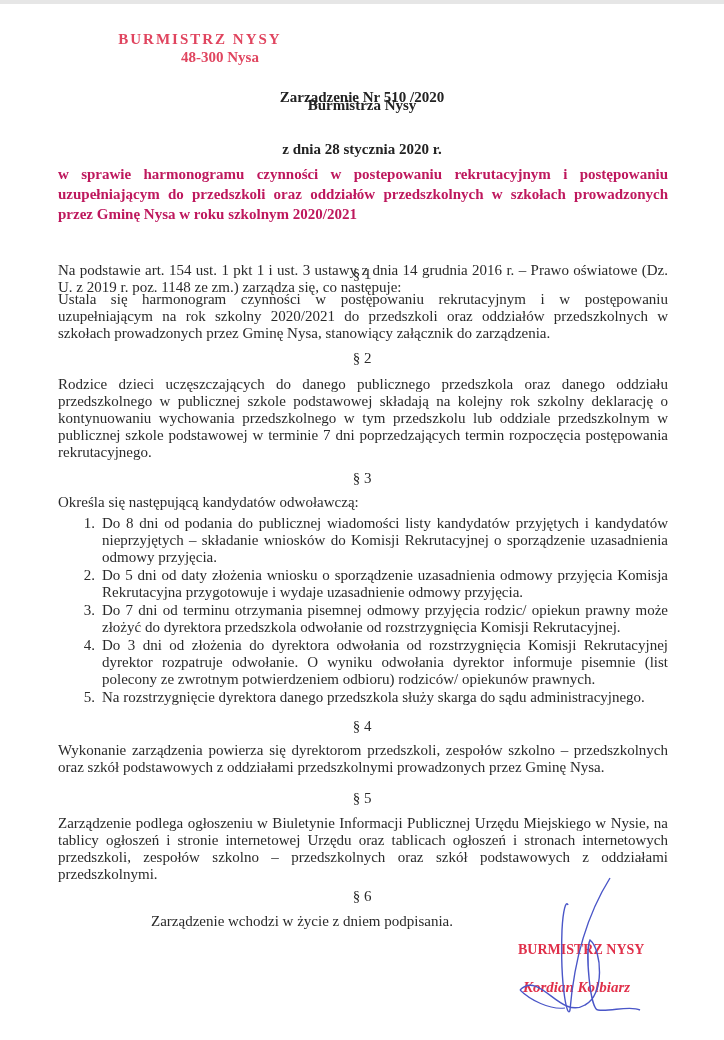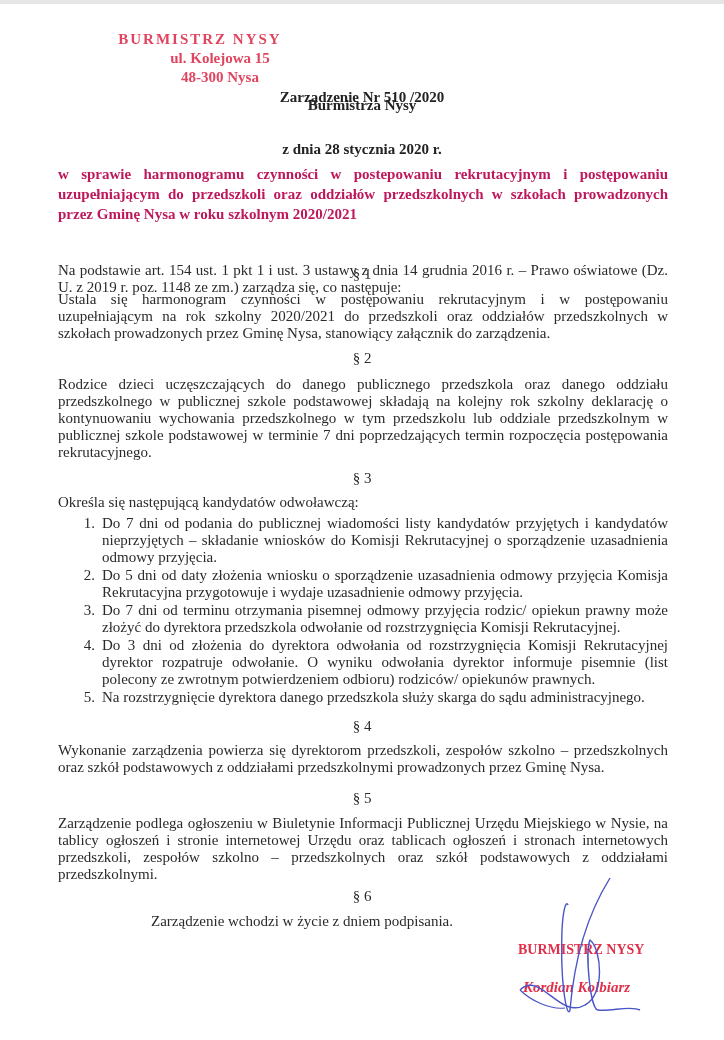--- a/index.html
+++ b/index.html
@@ -42,21 +42,20 @@
     .sig-stamp .t2 { position: absolute; left: 13px; top: 37px; font-style: italic; white-space: nowrap; font-size: 15px; }
     .signature { position: absolute; left: 490px; top: 870px; }
   </style>
 </head>
 <body>
 
 <div class="topbar"></div>
 
 <div class="stamp">
   <div class="s1">BURMISTRZ NYSY</div>
-  <div class="s2">ul. Kolejowa 15</div>
   <div class="s3">48-300 Nysa</div>
 </div>
 
 <div class="hdr center" style="top:89px;">Zarządzenie Nr 510 /2020</div>
 <div class="hdr center" style="top:97px;">Burmistrza Nysy</div>
 <div class="hdr center" style="top:141px;">z dnia 28 stycznia 2020 r.</div>
 
 <div class="subject">w sprawie harmonogramu czynności w postepowaniu rekrutacyjnym i postępowaniu uzupełniającym do przedszkoli oraz oddziałów przedszkolnych w szkołach prowadzonych przez Gminę Nysa w roku szkolnym 2020/2021</div>
 
 <div class="para" style="top:226px;margin-top:36px;">Na podstawie art. 154 ust. 1 pkt 1 i ust. 3 ustawy z dnia 14 grudnia 2016 r. – Prawo oświatowe (Dz. U. z 2019 r. poz. 1148 ze zm.) zarządza się, co następuje:</div>
@@ -66,21 +65,21 @@
 
 <div class="sect" style="top:350px;">§ 2</div>
 <div class="para" style="top:376px;">Rodzice dzieci uczęszczających do danego publicznego przedszkola oraz danego oddziału przedszkolnego w publicznej szkole podstawowej składają na kolejny rok szkolny deklarację o kontynuowaniu wychowania przedszkolnego w tym przedszkolu lub oddziale przedszkolnym w publicznej szkole podstawowej w terminie 7 dni poprzedzających termin rozpoczęcia postępowania rekrutacyjnego.</div>
 
 <div class="sect" style="top:470px;">§ 3</div>
 <div class="para" style="top:494px;">Określa się następującą kandydatów odwoławczą:</div>
 
 <div class="list" style="top:515px;">
   <div class="li">
     <span class="num">1.</span>
-    <span class="txt">Do 7 dni od podania do publicznej wiadomości listy kandydatów przyjętych i kandydatów nieprzyjętych – składanie wniosków do Komisji Rekrutacyjnej o sporządzenie uzasadnienia odmowy przyjęcia.</span>
+    <span class="txt">Do 8 dni od podania do publicznej wiadomości listy kandydatów przyjętych i kandydatów nieprzyjętych – składanie wniosków do Komisji Rekrutacyjnej o sporządzenie uzasadnienia odmowy przyjęcia.</span>
   </div>
   <div class="li">
     <span class="num">2.</span>
     <span class="txt">Do 5 dni od daty złożenia wniosku o sporządzenie uzasadnienia odmowy przyjęcia Komisja Rekrutacyjna przygotowuje i wydaje uzasadnienie odmowy przyjęcia.</span>
   </div>
   <div class="li">
     <span class="num">3.</span>
     <span class="txt">Do 7 dni od terminu otrzymania pisemnej odmowy przyjęcia rodzic/ opiekun prawny może złożyć do dyrektora przedszkola odwołanie od rozstrzygnięcia Komisji Rekrutacyjnej.</span>
   </div>
   <div class="li">

